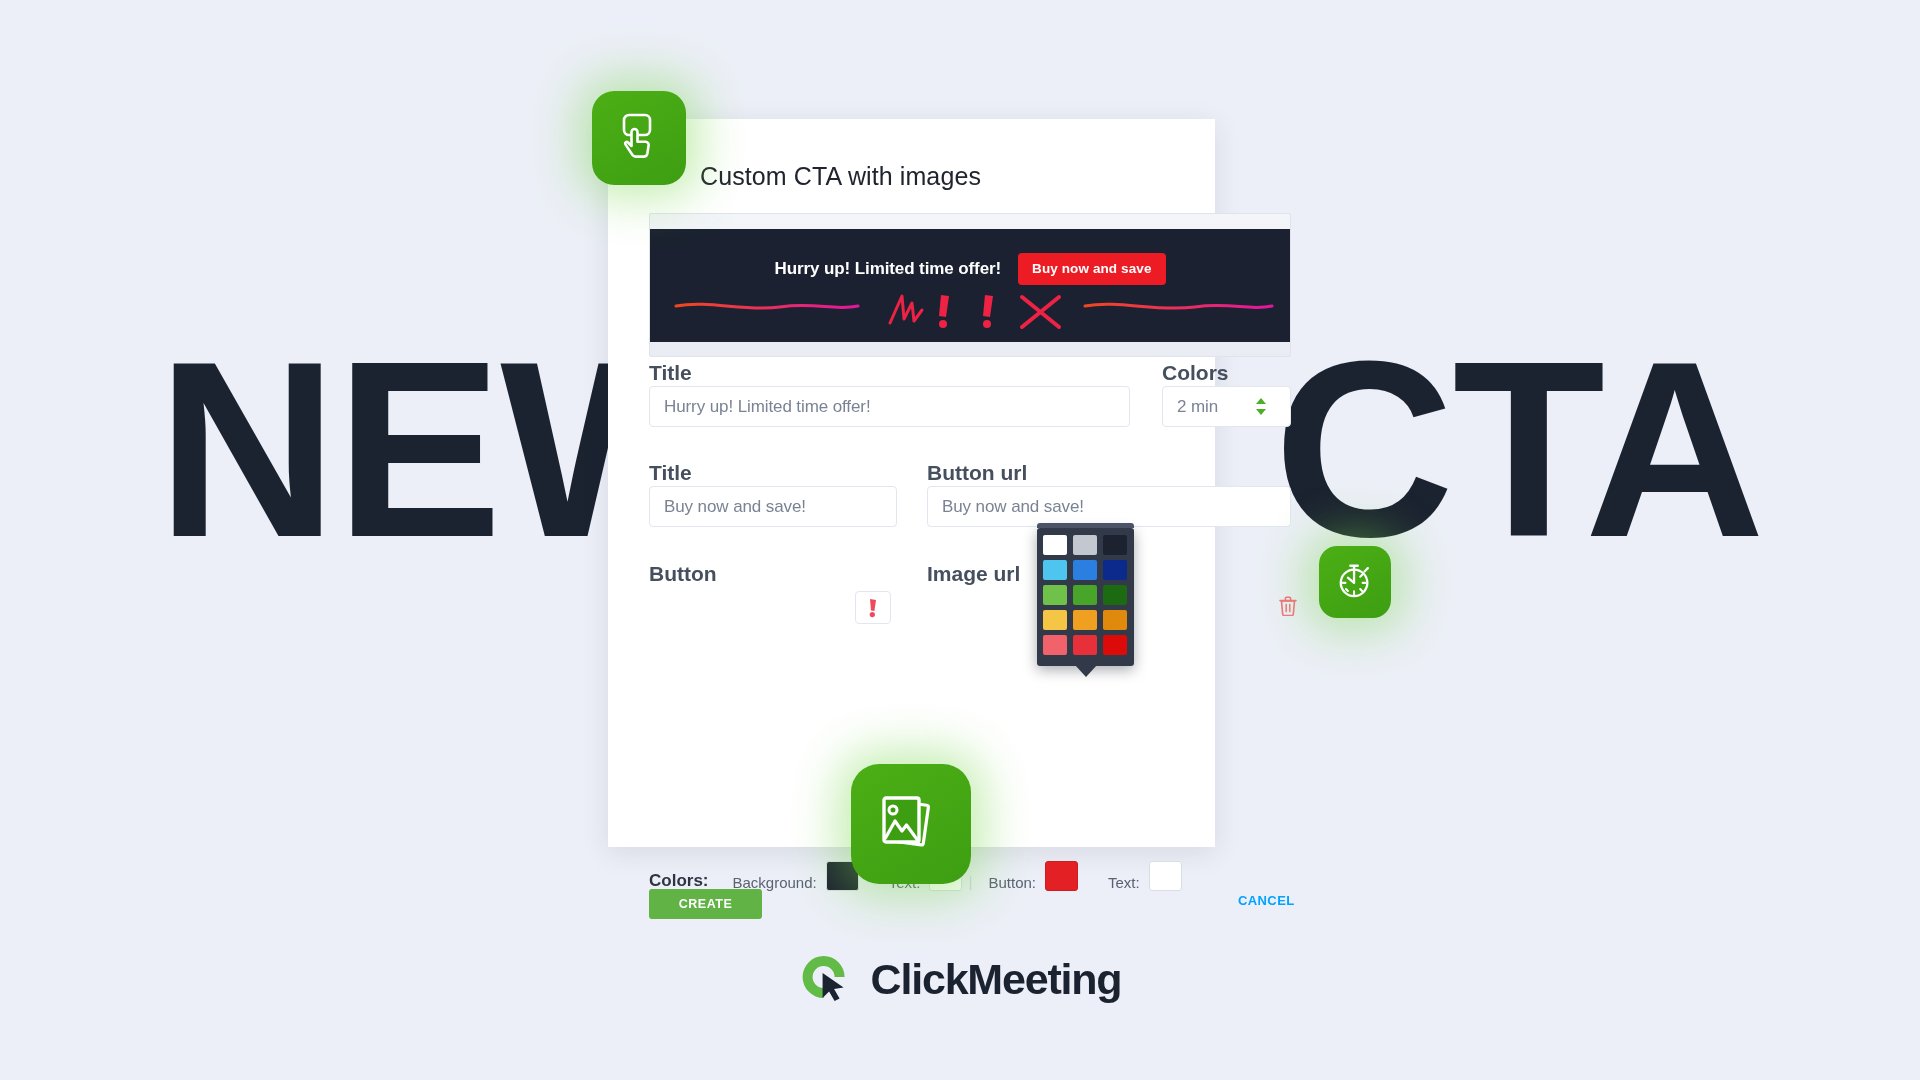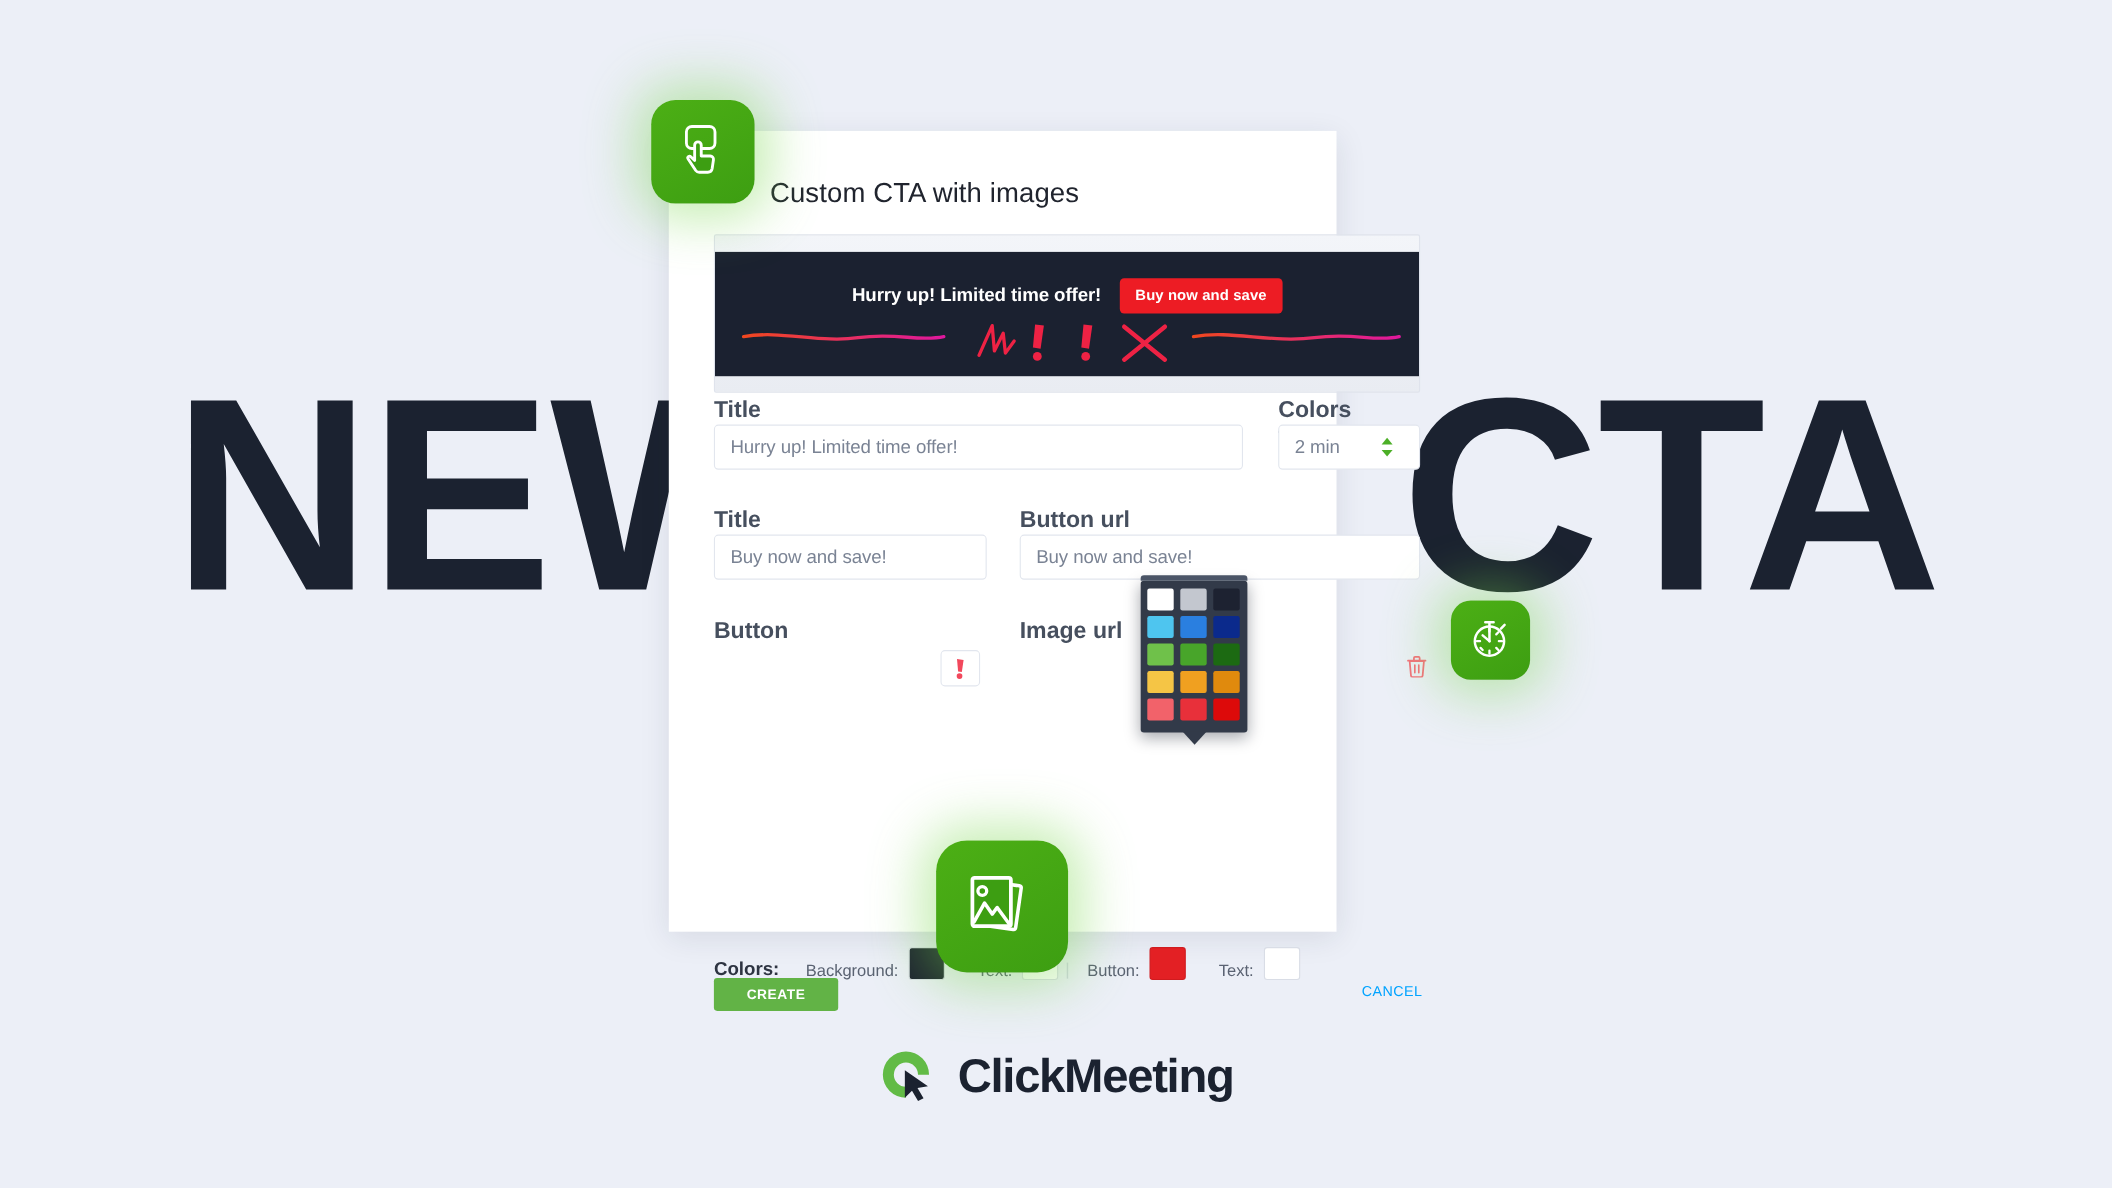--- a/index.html
+++ b/index.html
@@ -219,21 +219,21 @@
     letter-spacing: .5px;
     cursor: pointer;
   }
   .cancel-btn {
     position: absolute;
     left: 630px; top: 774px;
     background: none;
     border: none;
     color: #00a3ff;
     font-size: 13px;
-    font-weight: normal;
+    font-weight: bold;
     letter-spacing: .4px;
     cursor: pointer;
   }
 
   
   .picker {
     position: absolute;
     left: 1037px;
     top: 528px;
     width: 97px;

